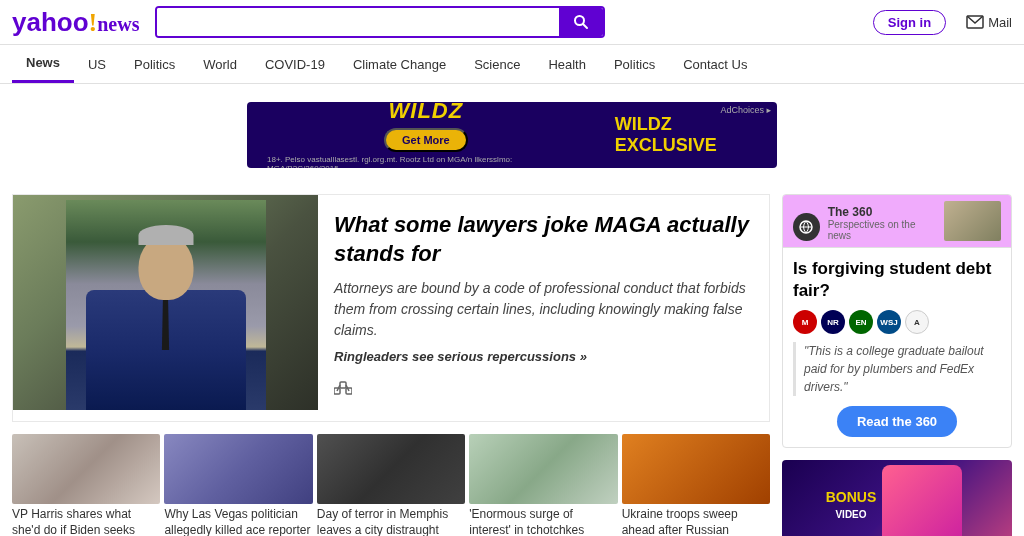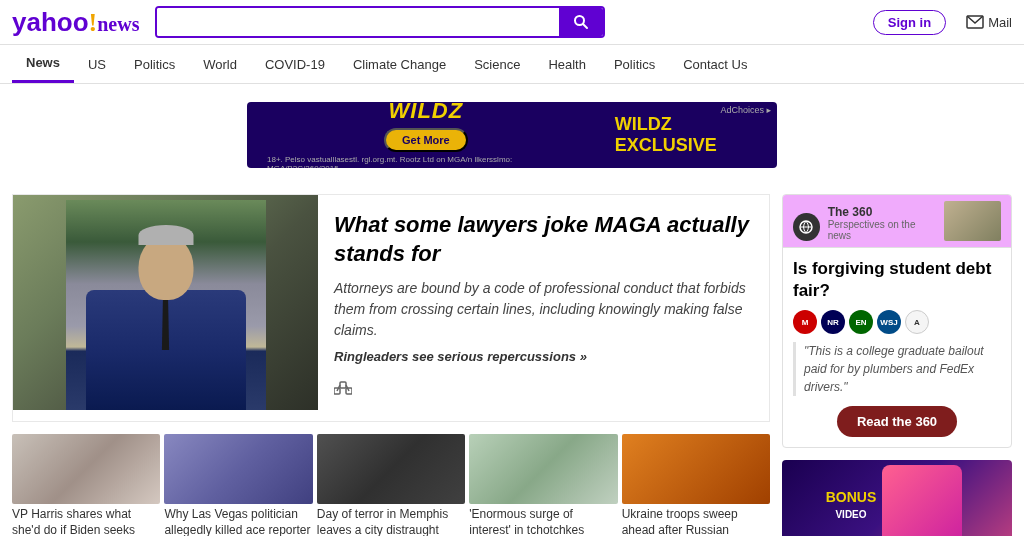--- a/index.html
+++ b/index.html
@@ -58,21 +58,21 @@
     .the360-circle { width: 28px; height: 28px; background: #333; border-radius: 50%; display: flex; align-items: center; justify-content: center; }
     .the360-body { padding: 10px; }
     .the360-title { font-size: 17px; font-weight: bold; color: #000; line-height: 1.3; margin-bottom: 8px; }
     .source-icons { display: flex; gap: 4px; margin-bottom: 8px; }
     .src-icon { width: 24px; height: 24px; border-radius: 50%; display: flex; align-items: center; justify-content: center; font-size: 8px; font-weight: bold; color: #fff; }
     .src-icon-1 { background: #c00; }
     .src-icon-2 { background: #005; }
     .src-icon-3 { background: #060; }
     .src-icon-4 { background: #004b87; }
     .the360-quote { font-size: 12px; color: #555; font-style: italic; line-height: 1.5; margin-bottom: 10px; border-left: 3px solid #e0e0e0; padding-left: 8px; }
-    .read360-btn { background: #7f1d1d; color: #fff; border: none; border-radius: 20px; padding: 8px 20px; font-size: 13px; font-weight: bold; cursor: pointer; display: block; margin: 0 auto; }
+    .read360-btn { background: #3b82f6; color: #fff; border: none; border-radius: 20px; padding: 8px 20px; font-size: 13px; font-weight: bold; cursor: pointer; display: block; margin: 0 auto; }
     .ad-slot-2 { width: 100%; height: 90px; background: linear-gradient(135deg, #1a0050 0%, #3a1080 50%, #c04080 100%); border-radius: 4px; display: flex; align-items: center; justify-content: center; color: #fff; font-size: 11px; font-weight: bold; overflow: hidden; position: relative; }
   </style>
 </head>
 <body>
 
 <div class="header">
   <div class="logo">
     <span class="logo-text">
       <span style="color:#6001d2;font-size:26px;font-weight:900;font-family:Arial,sans-serif">yahoo</span><span style="color:#f0a500;font-size:26px;font-weight:900">!</span><span style="color:#6001d2;font-size:20px;font-weight:bold">news</span>
     </span>

